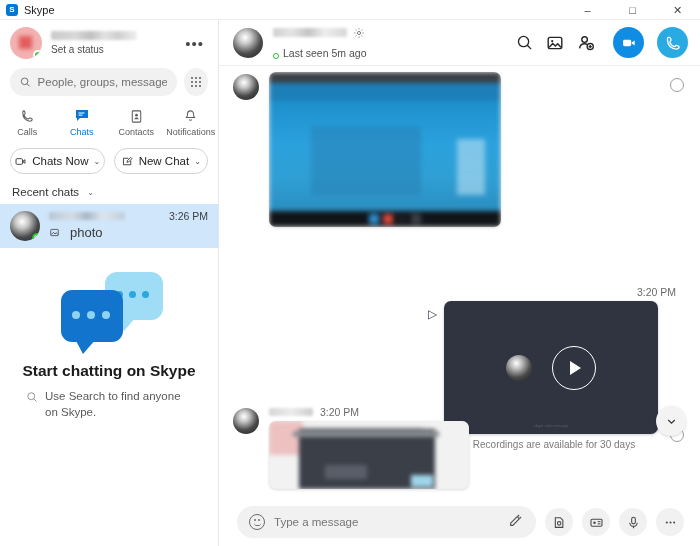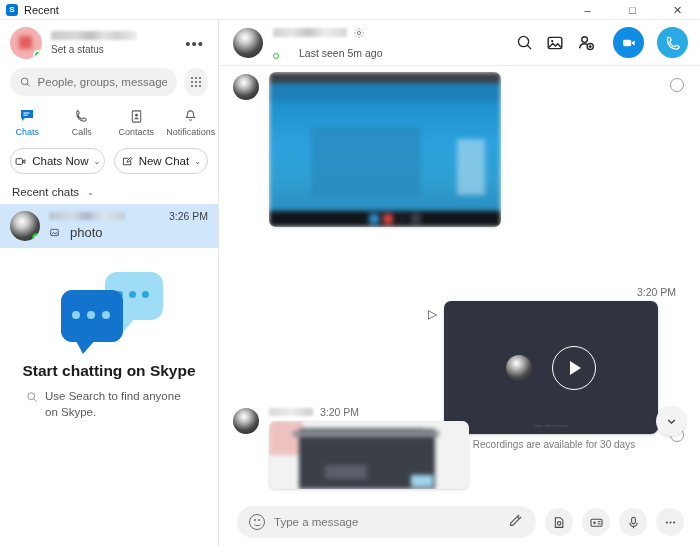--- a/index.html
+++ b/index.html
@@ -195,21 +195,21 @@
     width: 30px; height: 30px; border-radius: 50%; flex: 0 0 30px;
     background: radial-gradient(circle at 40% 32%, #ffffff 0%, #cccccc 22%, #4e4e4e 58%, #1a1a1a 100%);
   }
   .ch-texts { margin-left: 10px; flex: 1 1 auto; }
   .ch-nameline { display: flex; align-items: center; gap: 6px; }
   .ch-name-blur {
     width: 74px; height: 9px; border-radius: 2px;
     background: linear-gradient(90deg,#d0d0d0 0%,#e4e4e4 25%,#c4c4c4 48%,#ededed 70%,#d6d6d6 100%);
     filter: blur(1.6px);
   }
-  .ch-sub { font-size: 10.5px; color: #4f4f4f; display: flex; align-items: flex-end; gap: 20px; margin-top: 8px; }
+  .ch-sub { font-size: 10.5px; color: #4f4f4f; display: flex; align-items: flex-end; gap: 4px; margin-top: 8px; }
   .ch-dot { width: 6px; height: 6px; border-radius: 50%; border: 1.5px solid #2bbd2b; }
   .ch-actions { display: flex; align-items: center; gap: 13px; }
   .ch-ico { color: #262626; display: flex; align-items: center; justify-content: center; }
   .round-btn {
     width: 31px; height: 31px; border-radius: 50%;
     display: flex; align-items: center; justify-content: center;
   }
   .round-btn.video { background: #0f8ce4; margin-left: 5px; }
   .round-btn.call { background: #2aaae3; }
 
@@ -336,21 +336,21 @@
     display: flex; align-items: center; justify-content: center; flex: 0 0 28px;
   }
 </style>
 </head>
 <body>
 
 <div class="app">
 
   <div class="titlebar">
     <div class="tb-logo">S</div>
-    <div class="tb-title">Recent</div>
+    <div class="tb-title">Skype</div>
     <div class="tb-controls">
       <div class="tb-btn">–</div>
       <div class="tb-btn">□</div>
       <div class="tb-btn">✕</div>
     </div>
   </div>
 
   <div class="body">
 
     <div class="sidebar">
@@ -384,39 +384,39 @@
               <i></i>
               <i></i>
               <i></i>
               <i></i>
               <i></i>
           </span>
         </div>
       </div>
 
       <div class="navtabs">
+        <div class="navtab">
+          <span class="nav-ico">
+            <svg width="15" height="15" viewBox="0 0 16 16">
+                <path d="M4 2c1 0 1.6 2.3 1.4 2.9-.2.5-1 .7-1 1.4 0 1.6 2.7 4.3 4.3 4.3.7 0 .9-.8 1.4-1 .6-.2 2.9.4 2.9 1.4 0 1.1-1.3 2-2.4 2C6.6 13 3 9.4 3 4.4 3 3.3 2.9 2 4 2z" fill="none" stroke="#5c5c5c" stroke-width="1.1"></path>
+              </svg>
+          </span>
+          <span>Calls</span>
+        </div>
         <div class="navtab active">
           <span class="nav-ico">
             <svg width="16" height="16" viewBox="0 0 16 16">
                 <path d="M2 2h12v8H6l-3 3V10H2z" fill="#0b77d2"></path>
                 <g fill="#fff">
                   <rect x="4.5" y="4.5" width="6" height="1"></rect>
                   <rect x="4.5" y="6.6" width="4" height="1"></rect>
                 </g>
               </svg>
           </span>
           <span>Chats</span>
-        </div>
-        <div class="navtab">
-          <span class="nav-ico">
-            <svg width="15" height="15" viewBox="0 0 16 16">
-                <path d="M4 2c1 0 1.6 2.3 1.4 2.9-.2.5-1 .7-1 1.4 0 1.6 2.7 4.3 4.3 4.3.7 0 .9-.8 1.4-1 .6-.2 2.9.4 2.9 1.4 0 1.1-1.3 2-2.4 2C6.6 13 3 9.4 3 4.4 3 3.3 2.9 2 4 2z" fill="none" stroke="#5c5c5c" stroke-width="1.1"></path>
-              </svg>
-          </span>
-          <span>Calls</span>
         </div>
         <div class="navtab">
           <span class="nav-ico">
             <svg width="15" height="15" viewBox="0 0 16 16">
                 <rect x="3.5" y="2" width="9" height="12" rx="1" fill="none" stroke="#5c5c5c" stroke-width="1.1"></rect>
                 <circle cx="8" cy="6.6" r="1.5" fill="#5c5c5c"></circle>
                 <path d="M5.6 11c.4-1.3 1.3-2 2.4-2s2 .7 2.4 2z" fill="#5c5c5c"></path>
               </svg>
           </span>
           <span>Contacts</span>

